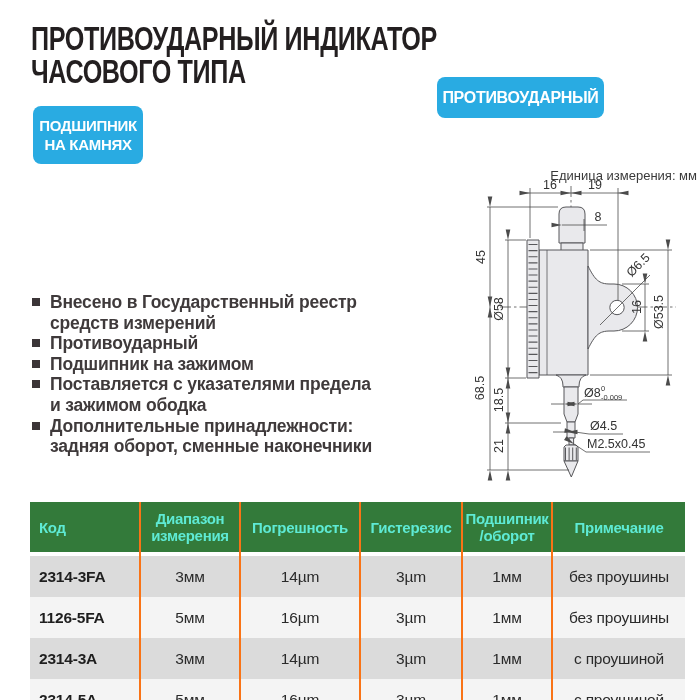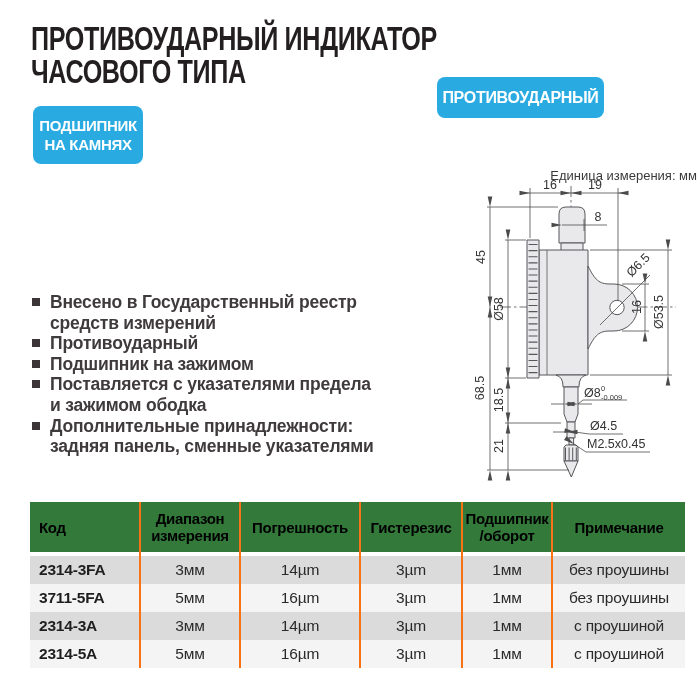--- a/index.html
+++ b/index.html
@@ -47,30 +47,30 @@
   .dts{font-family:"Liberation Sans",sans-serif;font-size:7.5px;fill:#333333;}
   .ul{font-family:"Liberation Sans",sans-serif;font-size:13px;fill:#3a3a3a;}
   
   .spec{
     position:absolute;left:30px;top:502px;width:655px;
     border-collapse:collapse;table-layout:fixed;
   }
   .spec col.c1{width:110px}.spec col.c2{width:100px}.spec col.c3{width:120px}
   .spec col.c4{width:102px}.spec col.c5{width:90px}.spec col.c6{width:133px}
   .spec th{
-    background:#337a3a;color:#000000;font-size:15px;font-weight:700;
+    background:#337a3a;color:#5eead4;font-size:15px;font-weight:700;
     letter-spacing:-0.3px;text-align:center;vertical-align:middle;
     height:50px;padding:0 2px;line-height:17px;
   }
   .spec th.code-h{text-align:left;padding-left:9px;}
   .spec th,.spec td{border-left:2px solid #f97316;}
   .spec th:first-child,.spec td:first-child{border-left:none;}
   .spec tr.gap td{height:4px;background:#ffffff;padding:0;}
   .spec td{
-    height:28px;font-size:15.5px;color:#2a2a2a;text-align:center;
+    height:41px;font-size:15.5px;color:#2a2a2a;text-align:center;
     vertical-align:middle;padding:0 2px;letter-spacing:-0.2px;
   }
   .spec td.code{font-weight:700;text-align:left;padding-left:9px;color:#1e1e1e;}
   .spec tr.odd td{background:#dbdbdb;}
   .spec tr.even td{background:#f4f4f4;}
 </style>
 </head>
 <body>
 
 <div class="title">
@@ -112,21 +112,21 @@
     <span class="sq"></span>
     <span class="ft">
         <span class="l">Поставляется с указателями предела</span>
         <span class="l">и зажимом ободка</span>
       </span>
   </li>
   <li class="feat">
     <span class="sq"></span>
     <span class="ft">
         <span class="l">Дополнительные принадлежности:</span>
-        <span class="l">задняя панель, сменные указателями</span>
+        <span class="l">задняя оборот, сменные наконечники</span>
       </span>
   </li>
 </ul>
 
 <svg class="drawing" viewBox="440 160 260 340">
   <defs>
     <marker id="arr" markerUnits="userSpaceOnUse" markerWidth="12" markerHeight="9" refX="1" refY="4" orient="auto-start-reverse">
       <path d="M1,4 L11.5,1.7 L11.5,6.3 Z" fill="#4b4b4b"></path>
     </marker>
   </defs>
@@ -239,21 +239,21 @@
   <tbody>
     <tr class="odd">
       <td class="code">2314-3FA</td>
       <td>3мм</td>
       <td>14µm</td>
       <td>3µm</td>
       <td>1мм</td>
       <td>без проушины</td>
     </tr>
     <tr class="even">
-      <td class="code">3711-5FA</td>
+      <td class="code">1126-5FA</td>
       <td>5мм</td>
       <td>16µm</td>
       <td>3µm</td>
       <td>1мм</td>
       <td>без проушины</td>
     </tr>
     <tr class="odd">
       <td class="code">2314-3A</td>
       <td>3мм</td>
       <td>14µm</td>

